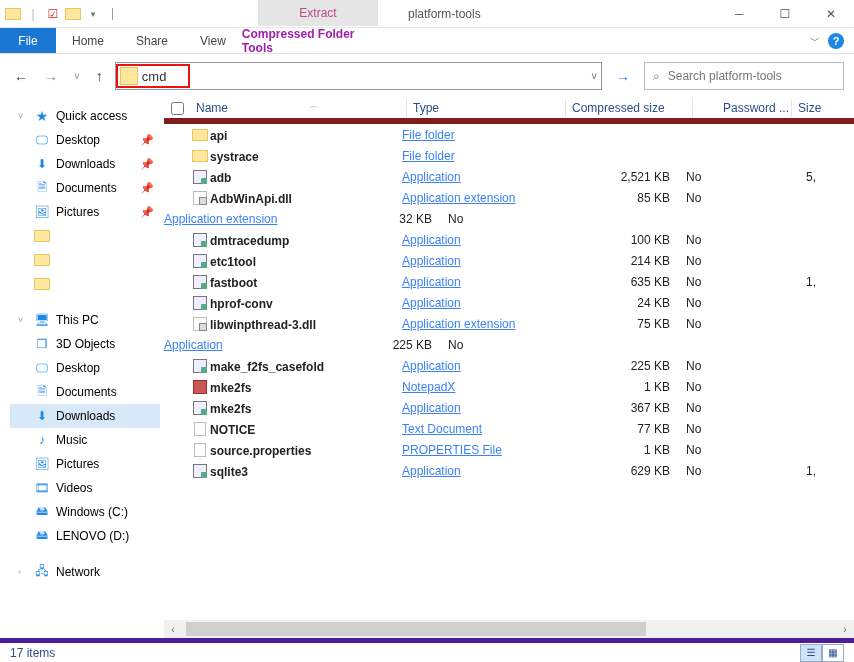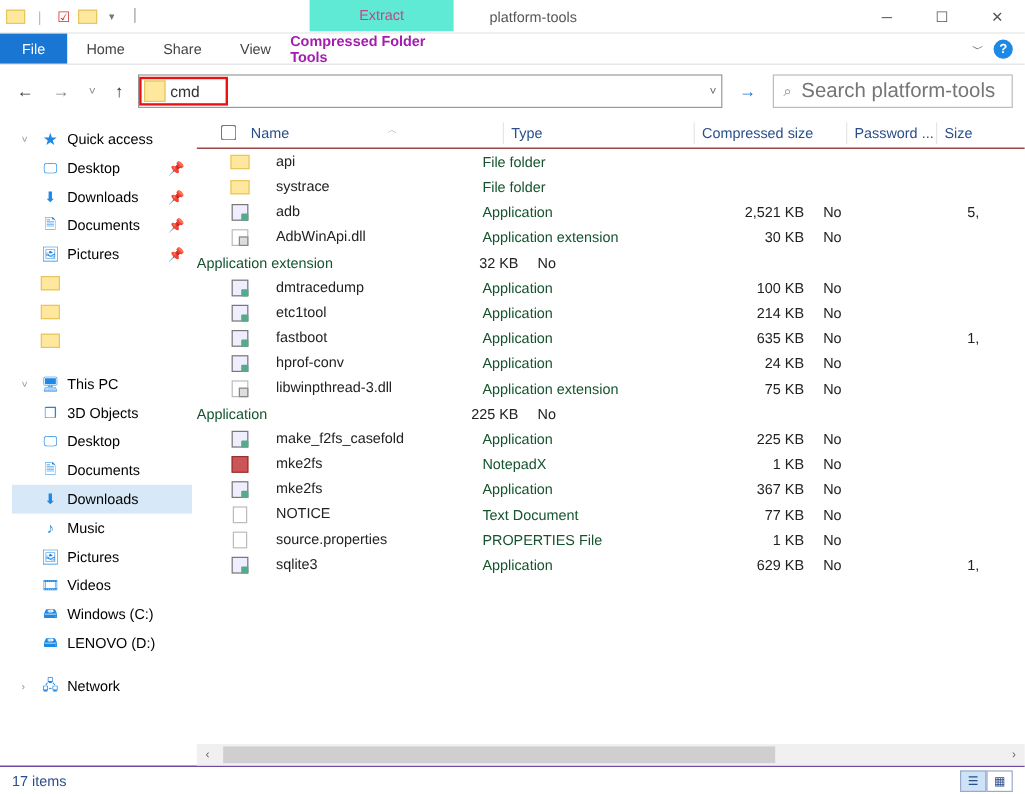--- a/index.html
+++ b/index.html
@@ -2,21 +2,21 @@
 <html><head>
 <meta charset="utf-8">
 <style>
   * { box-sizing: border-box; margin: 0; padding: 0; font-family: "Segoe UI", Arial, sans-serif; }
   body { width: 854px; height: 662px; overflow: hidden; background: #fff; font-size: 12px; color: #000; display: flex; flex-direction: column; }
 
   
   .titlebar { height: 28px; display: flex; align-items: stretch; border-bottom: 1px solid #e5e5e5; }
   .qat { display: flex; align-items: center; gap: 2px; padding-left: 4px; }
   .qat .icon, .titlebar-icon { width: 18px; height: 18px; display: flex; align-items: center; justify-content: center; }
-  .tab-extract { background: #5eead4; color: #bb4a84; padding-top: 0; width: 120px; text-align: center; line-height: 26px; height: 26px; font-size: 12px; }
+  .tab-extract { background: #e5e5e5; color: #bb4a84; padding-top: 0; width: 120px; text-align: center; line-height: 26px; height: 26px; font-size: 12px; }
   .winname { flex: 1; margin-left: 30px; display: flex; align-items: center; color: #555; }
   .wincontrols { display: flex; }
   .wincontrols div { width: 46px; display: flex; align-items: center; justify-content: center; color: #555; }
   .spacer-tab { width: 230px; }
 
   
   .ribbon { height: 26px; display: flex; align-items: stretch; border-bottom: 1px solid #e1e1e1; }
   .ribbon .file { background: #1976d2; color: #fff; width: 56px; display:flex; align-items:center; justify-content:center; }
   .ribbon .tab { padding: 0 16px; display:flex; align-items:center; color:#444;}
   .ribbon .tab.contextual { color:#a21caf; width: 140px; justify-content: center; padding: 0; font-weight: bold;}
@@ -29,70 +29,70 @@
   .navbtn { color: #888; font-size: 14px; padding:4px 4px; }
   .navbtn.dark{color:#333;}
   .addressbar { flex: 1; height: 28px; border: 1px solid #999; display: flex; align-items: center; padding:0 4px; position:relative; }
   .addr-icon{width:18px;height:18px;background:#ffe79e;border:1px solid #e6c660;margin-right:6px;}
   .cmdbox{border:2px solid #e11; padding:0 6px 0 2px; height:24px; display:flex;align-items:center; margin-left:-4px;}
   .cmdbox .addr-icon{margin-right:4px;}
   .addr-input{border:none;outline:none;font-size:13px;color:#333;width:40px;}
   .addr-chev{margin-left:auto;color:#666;font-size:10px;}
   .go-arrow{color:#1976d2;font-size:14px;padding:0 6px;}
   .searchbox{width:200px;height:28px;border:1px solid #bbb;display:flex;align-items:center;padding:0 8px;color:#888;gap:8px;}
-  .searchbox input{border:none;outline:none;font-size:17px;color:#333;width:100%;}
+  .searchbox input{border:none;outline:none;font-size:12px;color:#333;width:100%;}
 
   
   .mainsplit{flex:1; display:flex; min-height:0;}
   .sidebar{width:164px; padding:6px 4px 6px 10px; overflow:auto; font-size:12px;}
   .sidebar .node{display:flex;align-items:center;height:24px;gap:6px;padding-left:8px;position:relative;}
   .sidebar .node.indent{padding-left:24px;}
   .sidebar .node.sel{background:#d7e8f8;}
   .pin{margin-left:auto;color:#6b7a8a;font-size:11px;padding-right:6px;}
   .sb-icon{width:16px;height:16px;display:inline-flex;align-items:center;justify-content:center;}
   .folder-icon{width:16px;height:12px;background:#ffe79e;border:1px solid #e6c660;}
   .star-icon{color:#1e88e5;font-size:14px;}
   .desk-icon{color:#1e88e5;font-size:12px;}
   .divg{height:12px;}
 
   
   .listpane{flex:1; display:flex; flex-direction:column; min-width:0; position:relative;}
-  .colhead{display:flex; height:26px; align-items:center; border-bottom:1px solid #7f1d1d; color:#2a4e8a;font-size:12px; position:relative;justify-content:center;}
+  .colhead{display:flex; height:26px; align-items:center; border-bottom:6px solid #7f1d1d; color:#2a4e8a;font-size:12px; position:relative;}
   .colhead .chk{width:26px;display:flex;justify-content:center;}
   .colhead .col{padding-left:6px;position:relative;}
   .colhead .sep{border-left:1px solid #e5e5e5;height:18px;}
   .colhead .sort{position:absolute; left:120px; top:-1px; color:#8aa; font-size:8px;}
   .col-name{width:216px;}
   .col-type{width:158px;}
   .col-size{width:126px;text-align:left;}
-  .col-pass{width:74px;}
+  .col-pass{width:74px;margin-left:24px;}
   .col-fsize{width:60px;}
 
   .rows{flex:1;overflow:hidden;}
   .row{display:flex;align-items:center;height:21px;font-size:12px;color:#222;}
-  .row .cname{width:238px;display:flex;align-items:flex-start;gap:22px;padding-left:28px;}
-  .row .ctype{width:158px;color:#14532d;}
+  .row .cname{width:238px;display:flex;align-items:flex-end;gap:2px;padding-left:28px;font-weight:bold;}
+  .row .ctype{width:158px;color:#3b82f6;text-decoration:underline;}
   .row .csize{width:126px;text-align:right;padding-right:16px;}
   .row .cpass{width:74px;}
   .row .cfsize{width:60px;text-align:right;padding-right:4px;}
   .ficon{width:16px;height:16px;display:inline-flex;align-items:center;justify-content:center;font-size:12px;}
   .folder-small{width:16px;height:12px;background:#ffe79e;border:1px solid #e6c660;}
   .app-icon{width:14px;height:14px;border:1px solid #777;background:#eef;position:relative;}
   .app-icon:after{content:"";position:absolute;width:6px;height:6px;background:#5a8;border-radius:1px;bottom:-1px;right:-1px;}
   .dll-icon{width:14px;height:14px;border:1px solid #bbb;background:#fff;position:relative;}
   .dll-icon:after{content:"";position:absolute;width:6px;height:6px;border:1px solid #888;background:#ddd;bottom:-1px;right:-1px;}
   .txt-icon{width:12px;height:14px;border:1px solid #bbb;background:#fff;}
   .np-icon{width:14px;height:14px;background:#c55;border:1px solid #933;}
 
   .hscroll{height:18px;background:#f0f0f0;position:relative;display:flex;align-items:center;}
   .hscroll .thumb{position:absolute;left:22px;width:460px;height:14px;background:#cfcfcf;top:2px;}
   .hscroll .arr{width:18px;text-align:center;color:#666;font-size:10px;}
   .hscroll .arr.right{margin-left:auto;}
 
-  .statusbar{height:24px;border-top:1px solid #4c1d95;display:flex;align-items:center;padding:0 10px;font-size:12px;color:#2a4e8a;}
+  .statusbar{height:24px;border-top:5px solid #4c1d95;display:flex;align-items:center;padding:0 10px;font-size:12px;color:#2a4e8a;}
   .viewtoggles{margin-left:auto;display:flex;gap:0;}
   .vt{width:22px;height:18px;border:1px solid #9ac;display:flex;align-items:center;justify-content:center;font-size:10px;color:#2a4e8a;}
   .vt.active{background:#cfe3f7;}
 
   input[type=checkbox]{width:13px;height:13px;}
   .grey{color:#777;}
   .tree-arrow{color:#999;font-size:9px;width:10px;display:inline-block;}
 </style>
 </head>
 <body>
@@ -303,21 +303,21 @@
      <span class="cfsize">5,</span>
    </div>
         <div class="row">
      <span class="cname">
             <span class="ficon">
               <span class="dll-icon"></span>
             </span>
             <span>AdbWinApi.dll</span>
           </span>
      <span class="ctype">Application extension</span>
-     <span class="csize">30 KB</span>
+     <span class="csize">85 KB</span>
      <span class="cpass">No</span>
      <span class="cfsize"></span>
    </div>
         <div class="row">
      <span class="ctype">Application extension</span>
      <span class="csize">32 KB</span>
      <span class="cpass">No</span>
      <span class="cfsize"></span>
    </div>
         <div class="row">

